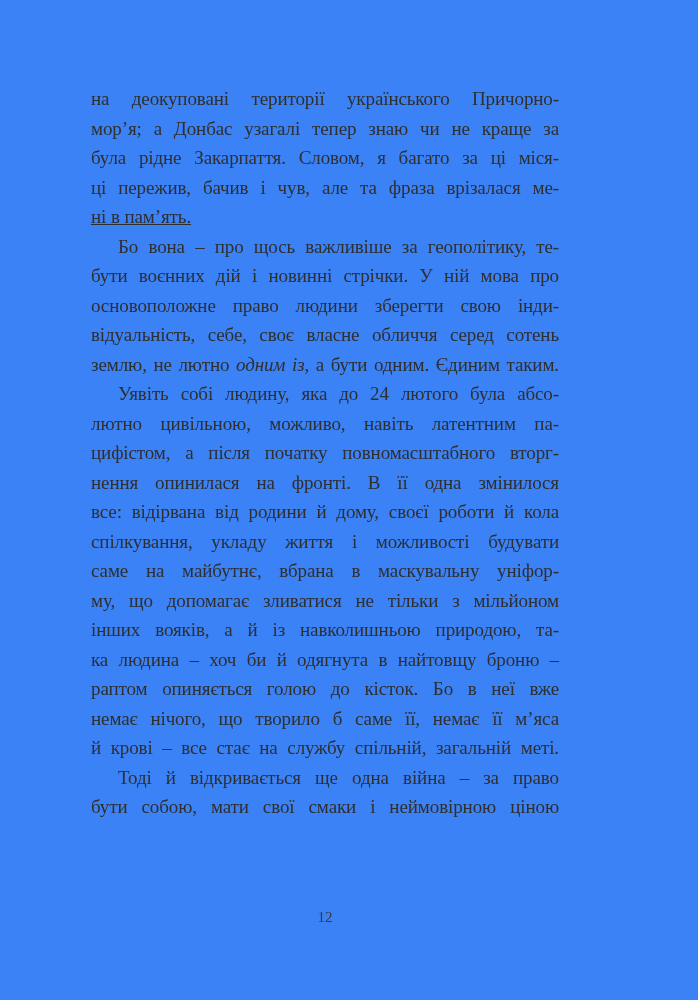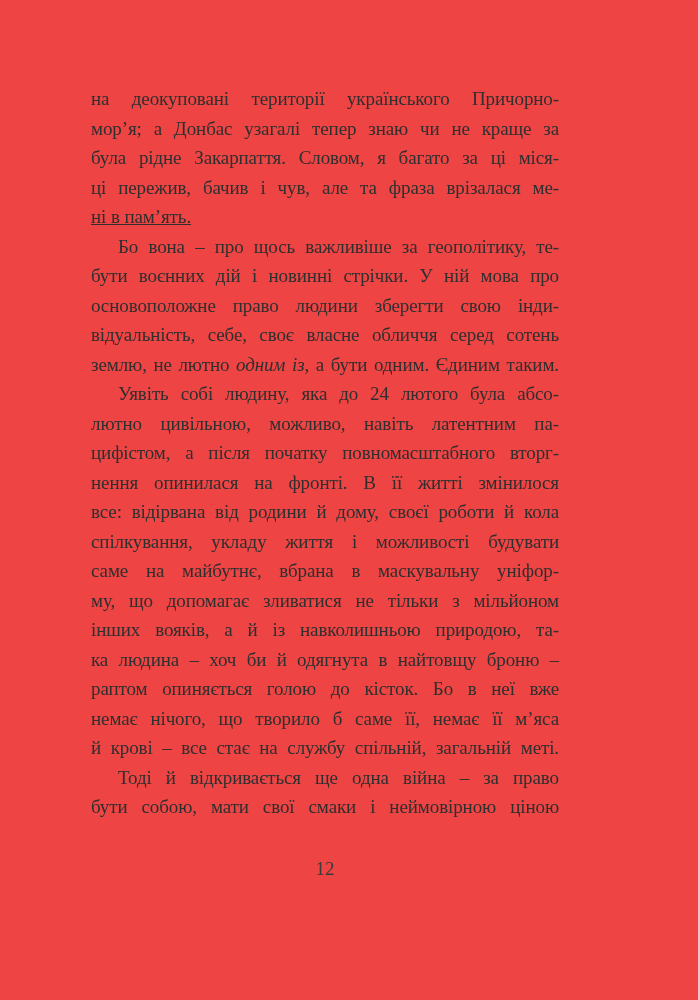--- a/index.html
+++ b/index.html
@@ -4,21 +4,21 @@
 <style>
   html, body {
     margin: 0;
     padding: 0;
     background: #ffffff;
   }
   .book-page {
     position: relative;
     width: 698px;
     height: 1000px;
-    background: #ef4444;
+    background: #3b82f6;
     overflow: hidden;
     font-family: "Liberation Serif", serif;
     color: #2f2f2f;
   }
   .text-block {
     position: absolute;
     left: 91px;
     top: 84px;
     width: 468px;
     font-size: 19px;
@@ -39,24 +39,24 @@
   }
   .line.indent {
     text-indent: 27px;
   }
   .italic {
     font-style: italic;
   }
   .page-number {
     position: absolute;
     left: 91px;
-    top: 858px;
+    top: 906px;
     width: 468px;
     text-align: center;
-    font-size: 19px;
+    font-size: 15px;
     line-height: 22px;
     color: #3a3a3a;
     font-variant-numeric: oldstyle-nums;
   }
 </style>
 </head>
 <body>
 
 <div class="book-page">
   <div class="text-block">
@@ -66,21 +66,21 @@
       <div class="line" style=""><span>ці пережив, бачив і чув, але та фраза врізалася ме-</span></div>
       <div class="line align-left" style=""><span>ні в пам’ять.</span></div>
       <div class="line indent" style=""><span>Бо вона – про щось важливіше за геополітику, те-</span></div>
       <div class="line" style=""><span>бути воєнних дій і новинні стрічки. У ній мова про</span></div>
       <div class="line" style=""><span>основоположне право людини зберегти свою інди-</span></div>
       <div class="line" style=""><span>відуальність, себе, своє власне обличчя серед сотень</span></div>
       <div class="line" style=""><span>землю, не лютно </span><span class="italic">одним із</span><span>, а бути одним. Єдиним таким.</span></div>
       <div class="line indent" style=""><span>Уявіть собі людину, яка до 24 лютого була абсо-</span></div>
       <div class="line" style=""><span>лютно цивільною, можливо, навіть латентним па-</span></div>
       <div class="line" style=""><span>цифістом, а після початку повномасштабного вторг-</span></div>
-      <div class="line" style=""><span>нення опинилася на фронті. В її житті змінилося</span></div>
+      <div class="line" style=""><span>нення опинилася на фронті. В її одна змінилося</span></div>
       <div class="line" style=""><span>все: відірвана від родини й дому, своєї роботи й кола</span></div>
       <div class="line" style=""><span>спілкування, укладу життя і можливості будувати</span></div>
       <div class="line" style=""><span>саме на майбутнє, вбрана в маскувальну уніфор-</span></div>
       <div class="line" style=""><span>му, що допомагає зливатися не тільки з мільйоном</span></div>
       <div class="line" style=""><span>інших вояків, а й із навколишньою природою, та-</span></div>
       <div class="line" style=""><span>ка людина – хоч би й одягнута в найтовщу броню –</span></div>
       <div class="line" style=""><span>раптом опиняється голою до кісток. Бо в неї вже</span></div>
       <div class="line" style=""><span>немає нічого, що творило б саме її, немає її м’яса</span></div>
       <div class="line" style=""><span>й крові – все стає на службу спільній, загальній меті.</span></div>
       <div class="line indent" style=""><span>Тоді й відкривається ще одна війна – за право</span></div>

